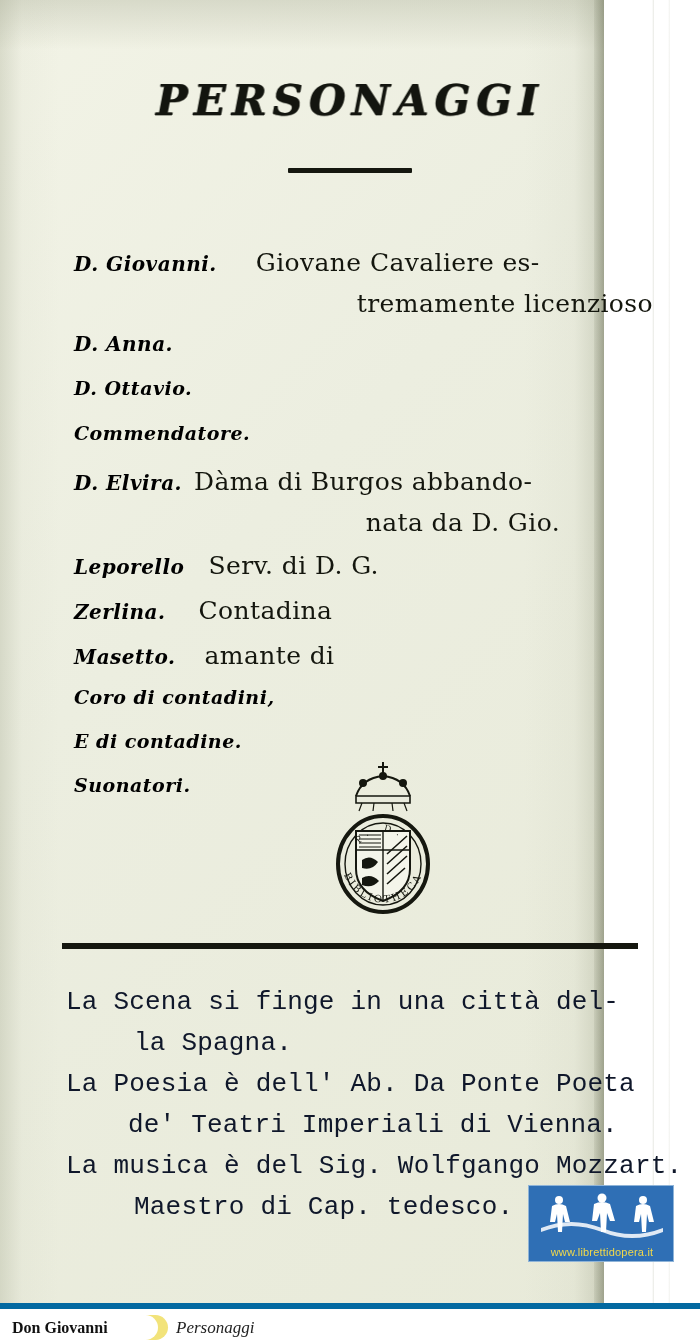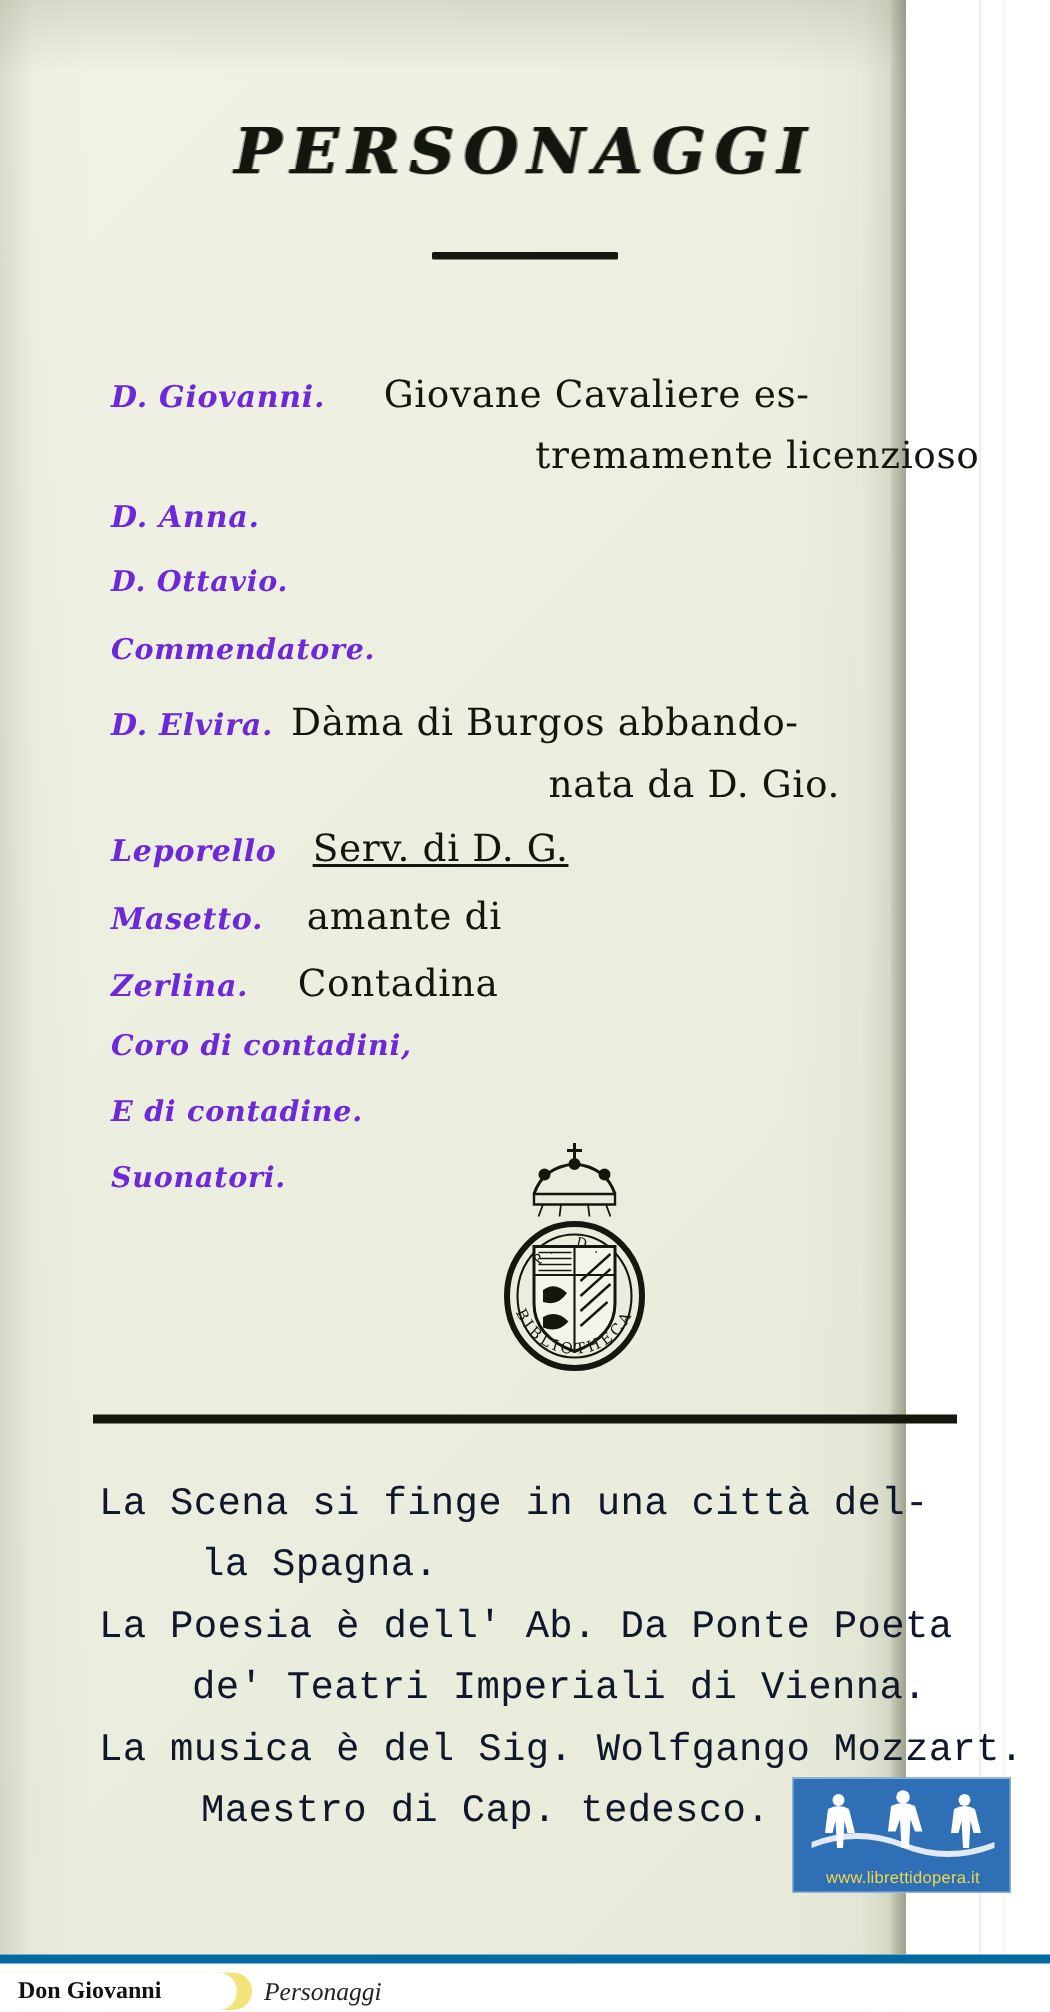--- a/index.html
+++ b/index.html
@@ -98,21 +98,21 @@
     min-height: 30px;
     margin-bottom: 15px;
   }
   .role {
     flex: 0 0 auto;
     padding-left: 74px;
     font-family: "DejaVu Serif", serif;
     font-style: italic;
     font-weight: 700;
     font-size: 20px;
-    color: #6d28d9;
+    color: #000000;
     letter-spacing: 0.5px;
     white-space: nowrap;
   }
   .desc {
     font-family: "DejaVu Serif", serif;
     font-size: 25px;
     color: #14160e;
     letter-spacing: 0.4px;
     white-space: nowrap;
   }
@@ -122,21 +122,21 @@
     padding-right: 50px;
     margin-top: -4px;
     margin-bottom: 14px;
   }
   .desc.cont.indent-a { padding-right: 47px; }
   .desc.cont.indent-b { padding-right: 140px; }
 
   .r-giovanni .desc { margin-left: 39px; }
   .r-anna .desc { margin-left: 29px; }
   .r-elvira .desc { margin-left: 12px; }
-  .r-leporello .desc { margin-left: 24px; text-decoration: underline; }
+  .r-leporello .desc { margin-left: 24px; }
   .r-masetto .desc { margin-left: 29px; }
   .r-zerlina .desc { margin-left: 33px; }
 
   .cast-row.tight { margin-bottom: 14px; }
   .cast-row.plain .role { font-size: 19px; }
 
   
   .emblem {
     position: absolute;
     left: 318px;
@@ -287,28 +287,28 @@
         <span class="role">D. Elvira.</span>
         <span class="desc">Dàma  di  Burgos  abbando-</span>
       </div>
       <div class="desc cont indent-b">nata da D. Gio.</div>
 
       <div class="cast-row r-leporello">
         <span class="role">Leporello</span>
         <span class="desc">Serv.  di D.  G.</span>
       </div>
 
+      <div class="cast-row r-zerlina">
+        <span class="role">Zerlina.</span>
+        <span class="desc">Contadina</span>
+      </div>
+
       <div class="cast-row r-masetto">
         <span class="role">Masetto.</span>
         <span class="desc">amante  di</span>
-      </div>
-
-      <div class="cast-row r-zerlina">
-        <span class="role">Zerlina.</span>
-        <span class="desc">Contadina</span>
       </div>
 
       <div class="cast-row plain tight">
         <span class="role">Coro di contadini,</span>
       </div>
 
       <div class="cast-row plain tight">
         <span class="role">E di contadine.</span>
       </div>
 

